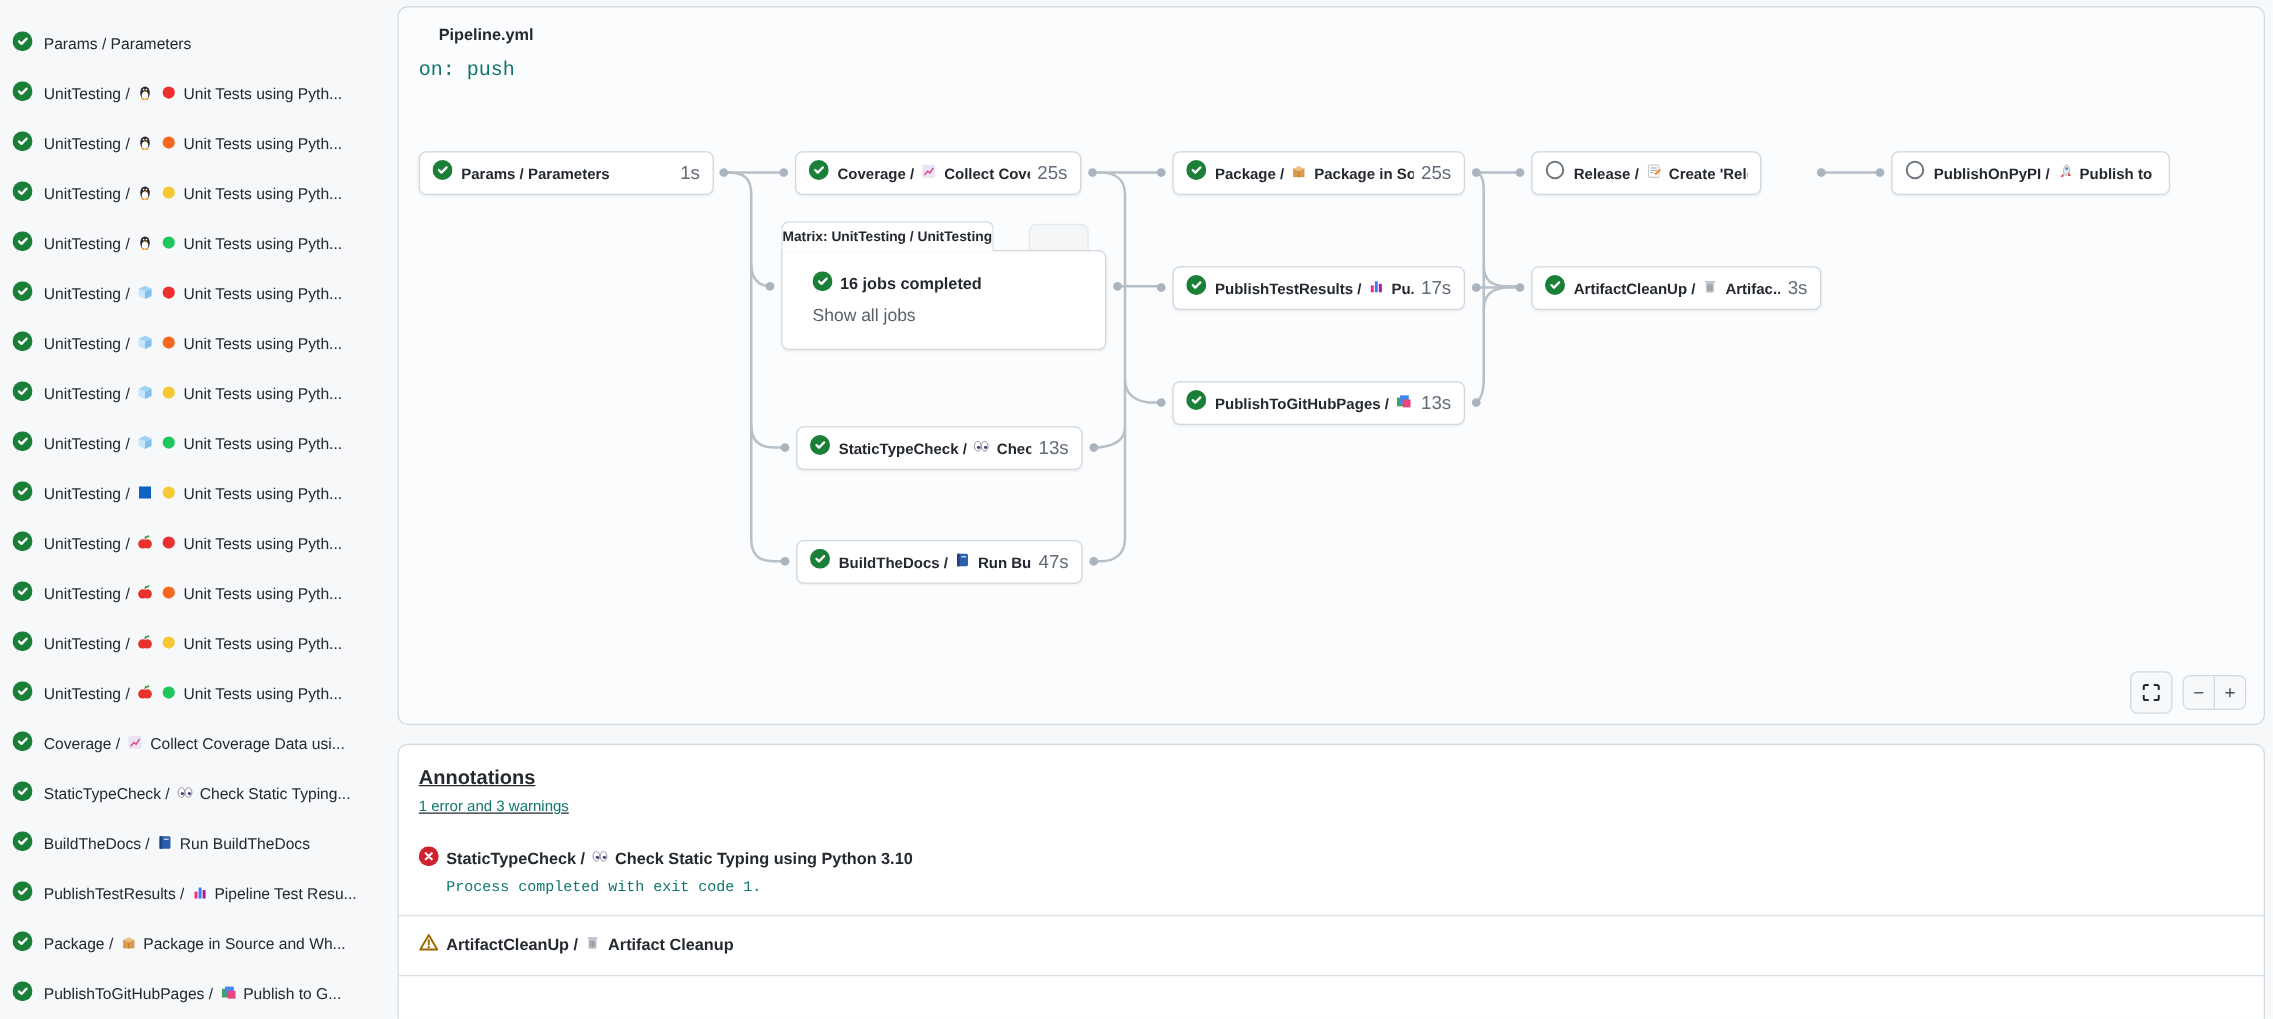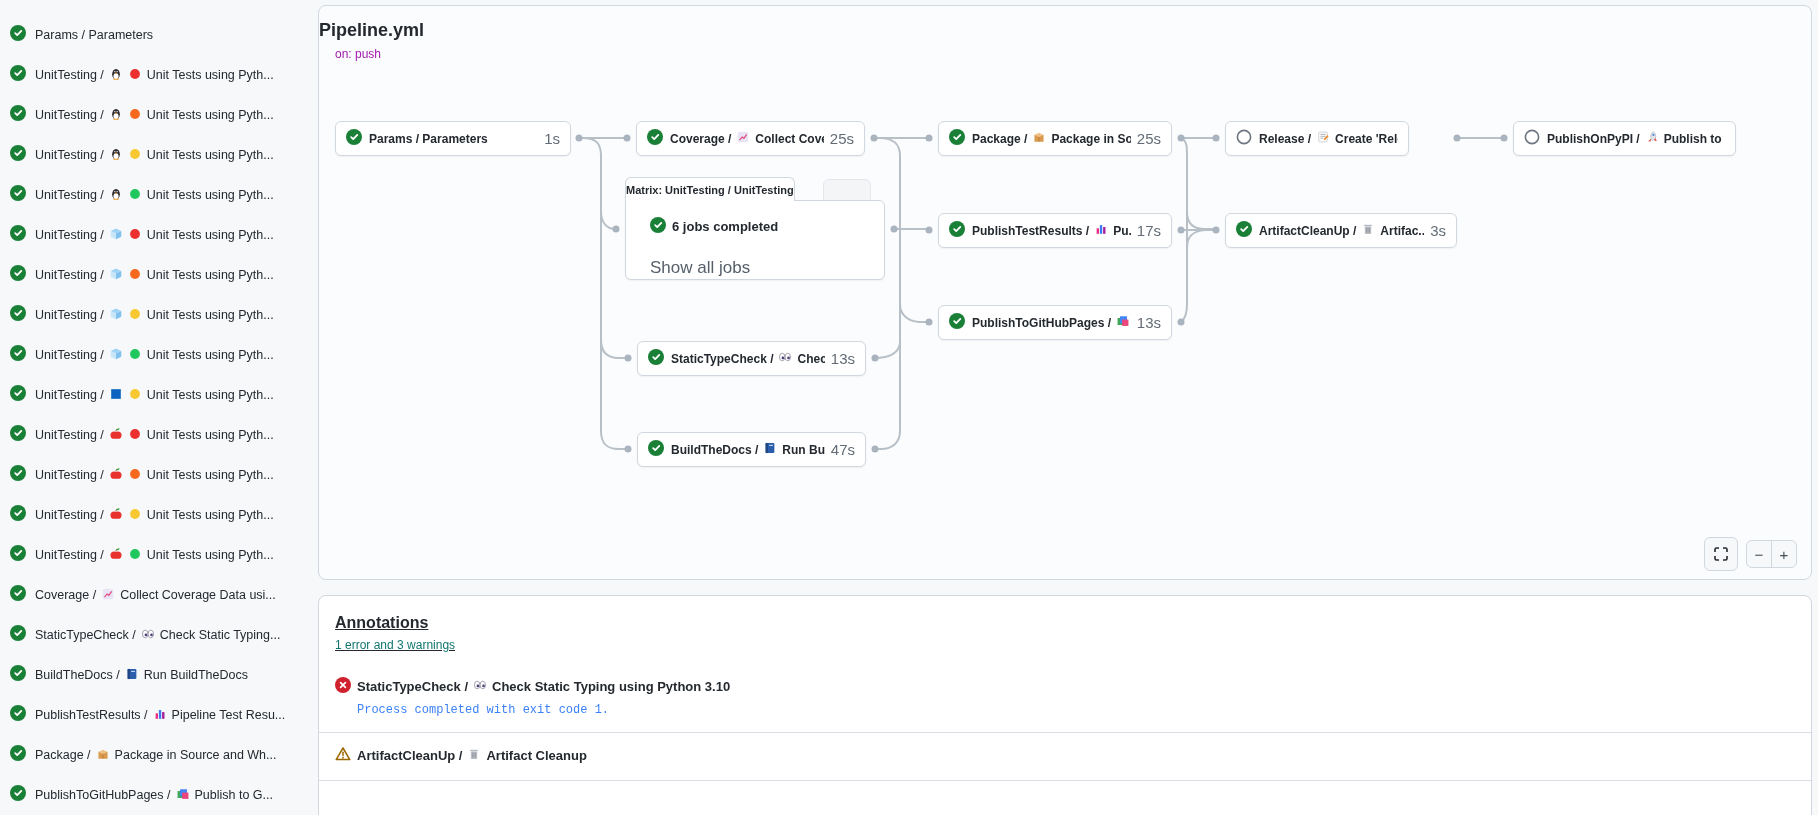--- a/index.html
+++ b/index.html
@@ -11,55 +11,55 @@
   }
   
   #sidebar{position:absolute;left:0;top:0;width:314px;height:815px;padding-top:15px;box-sizing:border-box;overflow:hidden;}
   .sb-row{height:40px;display:flex;align-items:center;padding-left:10px;white-space:nowrap;overflow:hidden;cursor:pointer;}
   .sb-row .lbl{font-size:12.5px;color:#24292f;margin-left:9px;display:flex;align-items:center;gap:5px;white-space:nowrap;}
   
   .card{position:absolute;background:#fff;border:1px solid #d0d7de;border-radius:8px;box-sizing:border-box;}
   #graph-card{left:318px;top:5px;width:1494px;height:575px;background:#fbfcfd;overflow:hidden;}
   #annot-card{left:318px;top:595px;width:1494px;height:240px;background:#fff;}
   
-  #pipe-title{position:absolute;left:0;top:14px;font-size:18px;font-weight:bold;color:#24292f;}
-  #pipe-trigger{position:absolute;left:16px;top:41px;font-size:12px;color:#a21caf;}
+  #pipe-title{position:absolute;left:32px;top:14px;font-size:13px;font-weight:bold;color:#24292f;}
+  #pipe-trigger{position:absolute;left:16px;top:41px;font-size:16px;color:#0f766e;font-family:Liberation Mono, monospace;}
   
   #edges{position:absolute;left:0;top:0;z-index:1;}
   
   .node{
     position:absolute;height:35px;background:#fff;border:1px solid #d0d7de;border-radius:6px;
     box-shadow:0 1px 2px rgba(31,35,40,.06);display:flex;align-items:center;
     padding:0 10px;box-sizing:border-box;z-index:2;cursor:pointer;
   }
   .node .parts{display:flex;align-items:center;gap:5px;font-size:12px;font-weight:bold;color:#24292f;white-space:nowrap;overflow:hidden;margin-left:7px;}
   .node .dur{margin-left:auto;padding-left:6px;font-size:15px;font-weight:normal;color:#636c76;}
   
   #matrix{position:absolute;left:306px;top:171px;z-index:2;}
   #matrix .ghost{position:absolute;left:198px;top:2px;width:46px;height:24px;background:#f3f5f7;border:1px solid #e3e8ed;border-radius:6px 6px 0 0;}
   #matrix .tab{position:relative;display:inline-block;background:#fff;border:1px solid #d0d7de;border-bottom:none;border-radius:6px 6px 0 0;
     font-size:11px;font-weight:bold;padding:6px 0 5px;z-index:2;}
   #matrix .mbody{position:relative;width:260px;height:80px;background:#fff;border:1px solid #d0d7de;border-radius:0 6px 6px 6px;
     box-sizing:border-box;box-shadow:0 1px 2px rgba(31,35,40,.06);padding:16px 0 0 24px;z-index:1;margin-top:-1px;}
   #matrix .msummary{display:flex;align-items:center;gap:6px;font-size:13px;font-weight:bold;cursor:pointer;}
-  #matrix .mlink{display:inline-block;margin-top:22px;font-size:17px;color:#57606a;cursor:pointer;}
+  #matrix .mlink{display:inline-block;margin-top:8px;font-size:14px;color:#57606a;cursor:pointer;}
   
   #gfx-controls{position:absolute;right:14px;bottom:8px;display:flex;align-items:center;gap:8px;z-index:3;}
   .ctl-btn{width:32px;height:32px;background:#f6f8fa;border:1px solid #d0d7de;border-radius:6px;display:flex;align-items:center;justify-content:center;cursor:pointer;}
   .zoom-group{display:flex;border:1px solid #d0d7de;border-radius:6px;overflow:hidden;background:#f6f8fa;}
   .zoom-group .zbtn{width:24px;height:26px;display:flex;align-items:center;justify-content:center;font-size:15px;color:#444c56;cursor:pointer;}
   .zoom-group .zbtn:first-child{border-right:1px solid #d0d7de;}
   
   #annot-head{padding:18px 16px 12px;text-decoration:underline;}
   #annot-title{font-size:16px;font-weight:bold;}
   #annot-summary{margin-top:6px;font-size:12px;color:#0f766e;}
   .annot-row{padding:13px 16px 15px;border-bottom:1px solid #d8dee4;}
   .annot-row .a-title{display:flex;align-items:center;gap:6px;font-size:13px;font-weight:bold;color:#24292f;}
   .annot-row .a-title .parts{display:flex;align-items:center;gap:5px;}
-  .annot-row .a-msg{margin:7px 0 0 22px;font-family:"Liberation Mono","DejaVu Sans Mono",monospace;font-size:12px;color:#3b82f6;white-space:pre;}
+  .annot-row .a-msg{margin:7px 0 0 22px;font-family:"Liberation Mono","DejaVu Sans Mono",monospace;font-size:12px;color:#0f766e;white-space:pre;}
   .ic{display:inline-block;vertical-align:middle;flex:none;}
 </style>
 </head>
 <body>
 
 <div id="sidebar">
     <div class="sb-row">
       <span class="ic"><svg width="16" height="16" viewBox="0 0 16 16">
           <circle cx="8" cy="8" r="8" fill="#1a7f37"></circle>
           <path d="M11.3 5.9l-4.1 4.2-2-2" stroke="#fff" stroke-width="1.8" fill="none" stroke-linecap="round" stroke-linejoin="round"></path>
@@ -613,21 +613,21 @@
 
   <div id="matrix">
     <div class="ghost"></div>
     <div class="tab">Matrix: UnitTesting / UnitTesting</div>
     <div class="mbody">
       <div class="msummary">
         <span id="matrix-check"><span class="ic"><svg width="16" height="16" viewBox="0 0 16 16">
                 <circle cx="8" cy="8" r="8" fill="#1a7f37"></circle>
                 <path d="M11.3 5.9l-4.1 4.2-2-2" stroke="#fff" stroke-width="1.8" fill="none" stroke-linecap="round" stroke-linejoin="round"></path>
               </svg></span></span>
-        <span>6 jobs completed</span>
+        <span>16 jobs completed</span>
       </div>
       <span class="mlink">Show all jobs</span>
     </div>
   </div>
 
   <div id="gfx-controls">
     <div class="ctl-btn">
       <svg width="16" height="16" viewBox="0 0 16 16">
         <path d="M2 6 V3.5 Q2 2 3.5 2 H6 M10 2 h2.5 Q14 2 14 3.5 V6 M14 10 v2.5 Q14 14 12.5 14 H10 M6 14 H3.5 Q2 14 2 12.5 V10" stroke="#24292f" stroke-width="1.6" fill="none"></path>
       </svg>

